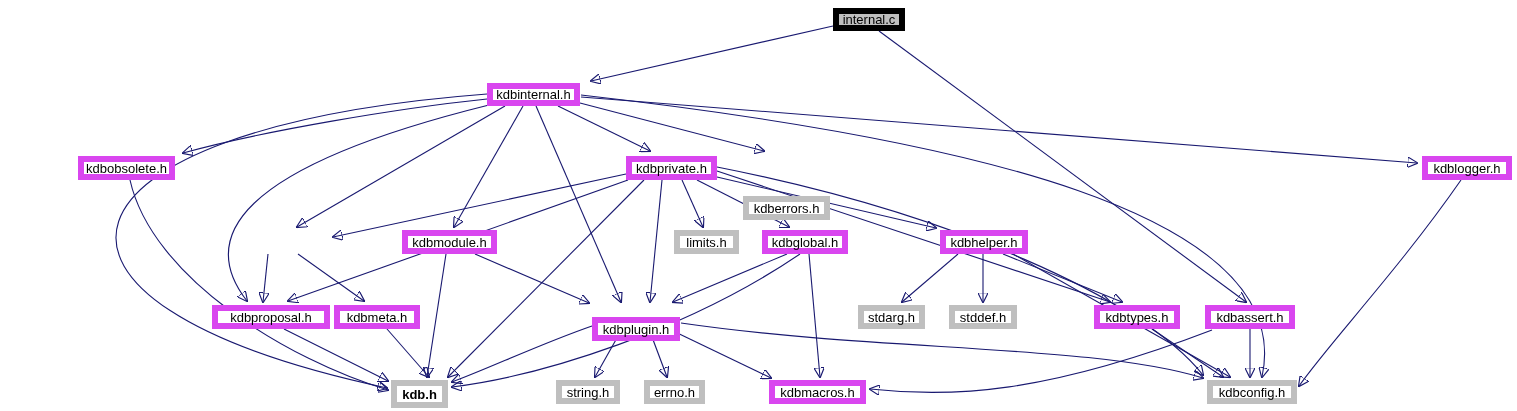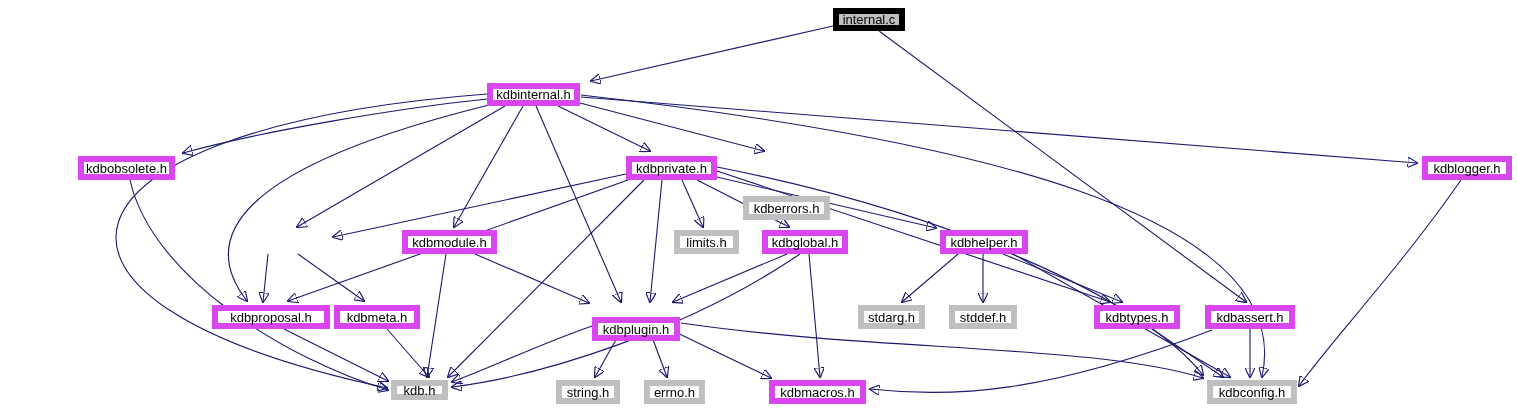--- a/index.html
+++ b/index.html
@@ -80,19 +80,19 @@
   <div class="node external" style="left:674px;top:230px;width:65px;height:24px;">limits.h</div>
   <div class="node" style="left:762px;top:230px;width:86px;height:24px;">kdbglobal.h</div>
   <div class="node" style="left:940px;top:230px;width:88px;height:24px;">kdbhelper.h</div>
   <div class="node" style="left:212px;top:305px;width:118px;height:24px;">kdbproposal.h</div>
   <div class="node" style="left:334px;top:305px;width:86px;height:24px;">kdbmeta.h</div>
   <div class="node" style="left:592px;top:305px;width:88px;height:24px;margin-top:12px;">kdbplugin.h</div>
   <div class="node external" style="left:858px;top:305px;width:67px;height:24px;">stdarg.h</div>
   <div class="node external" style="left:949px;top:305px;width:68px;height:24px;">stddef.h</div>
   <div class="node" style="left:1094px;top:305px;width:86px;height:24px;">kdbtypes.h</div>
   <div class="node" style="left:1205px;top:305px;width:90px;height:24px;">kdbassert.h</div>
-  <div class="node external" style="left:391px;top:380px;width:57px;height:20px;">kdb.h</div>
+  <div class="node external" style="left:391px;top:380px;width:57px;height:28px;font-weight:bold;">kdb.h</div>
   <div class="node external" style="left:556px;top:380px;width:64px;height:24px;">string.h</div>
   <div class="node external" style="left:644px;top:380px;width:61px;height:24px;">errno.h</div>
   <div class="node" style="left:769px;top:380px;width:97px;height:24px;">kdbmacros.h</div>
   <div class="node external" style="left:1207px;top:380px;width:90px;height:24px;">kdbconfig.h</div>
 
 </div>
 
 </body></html>

